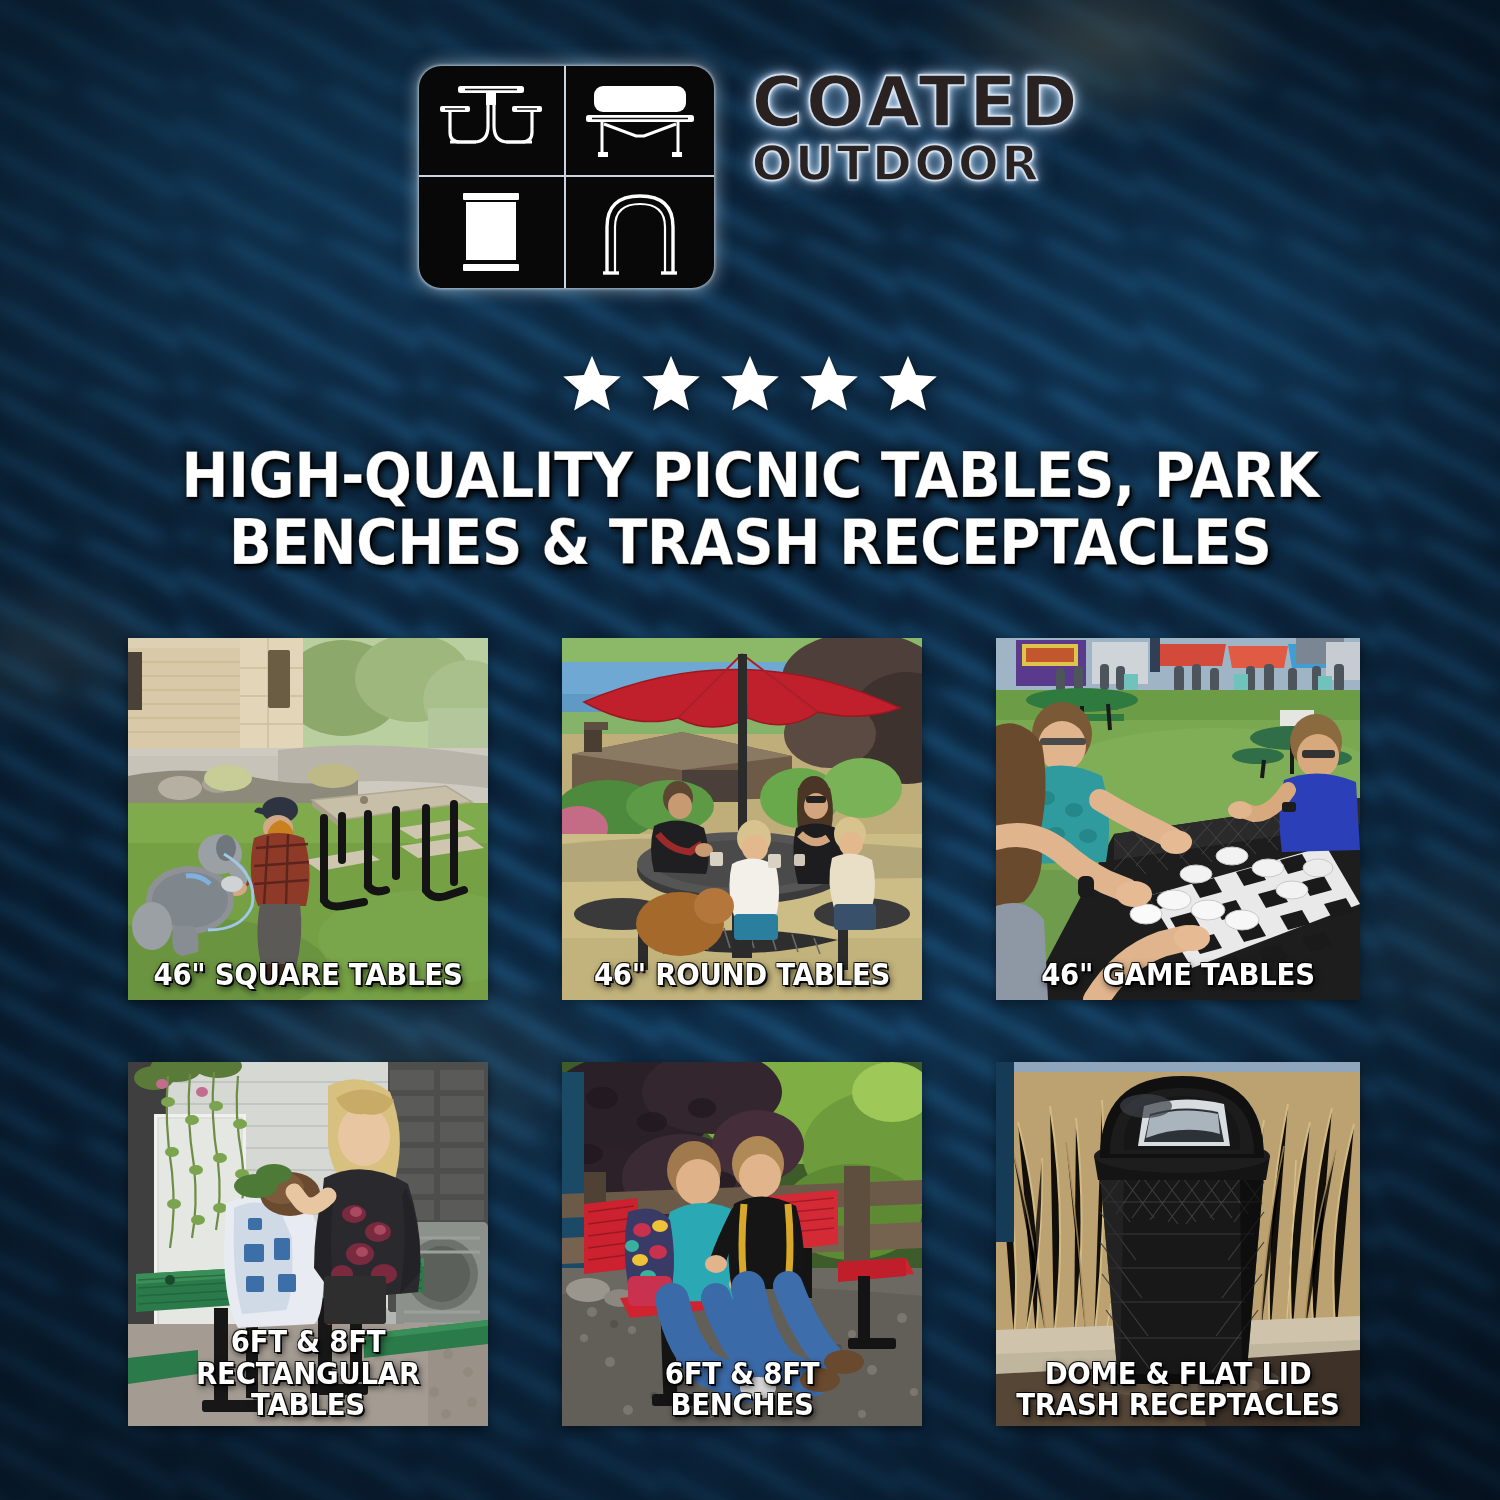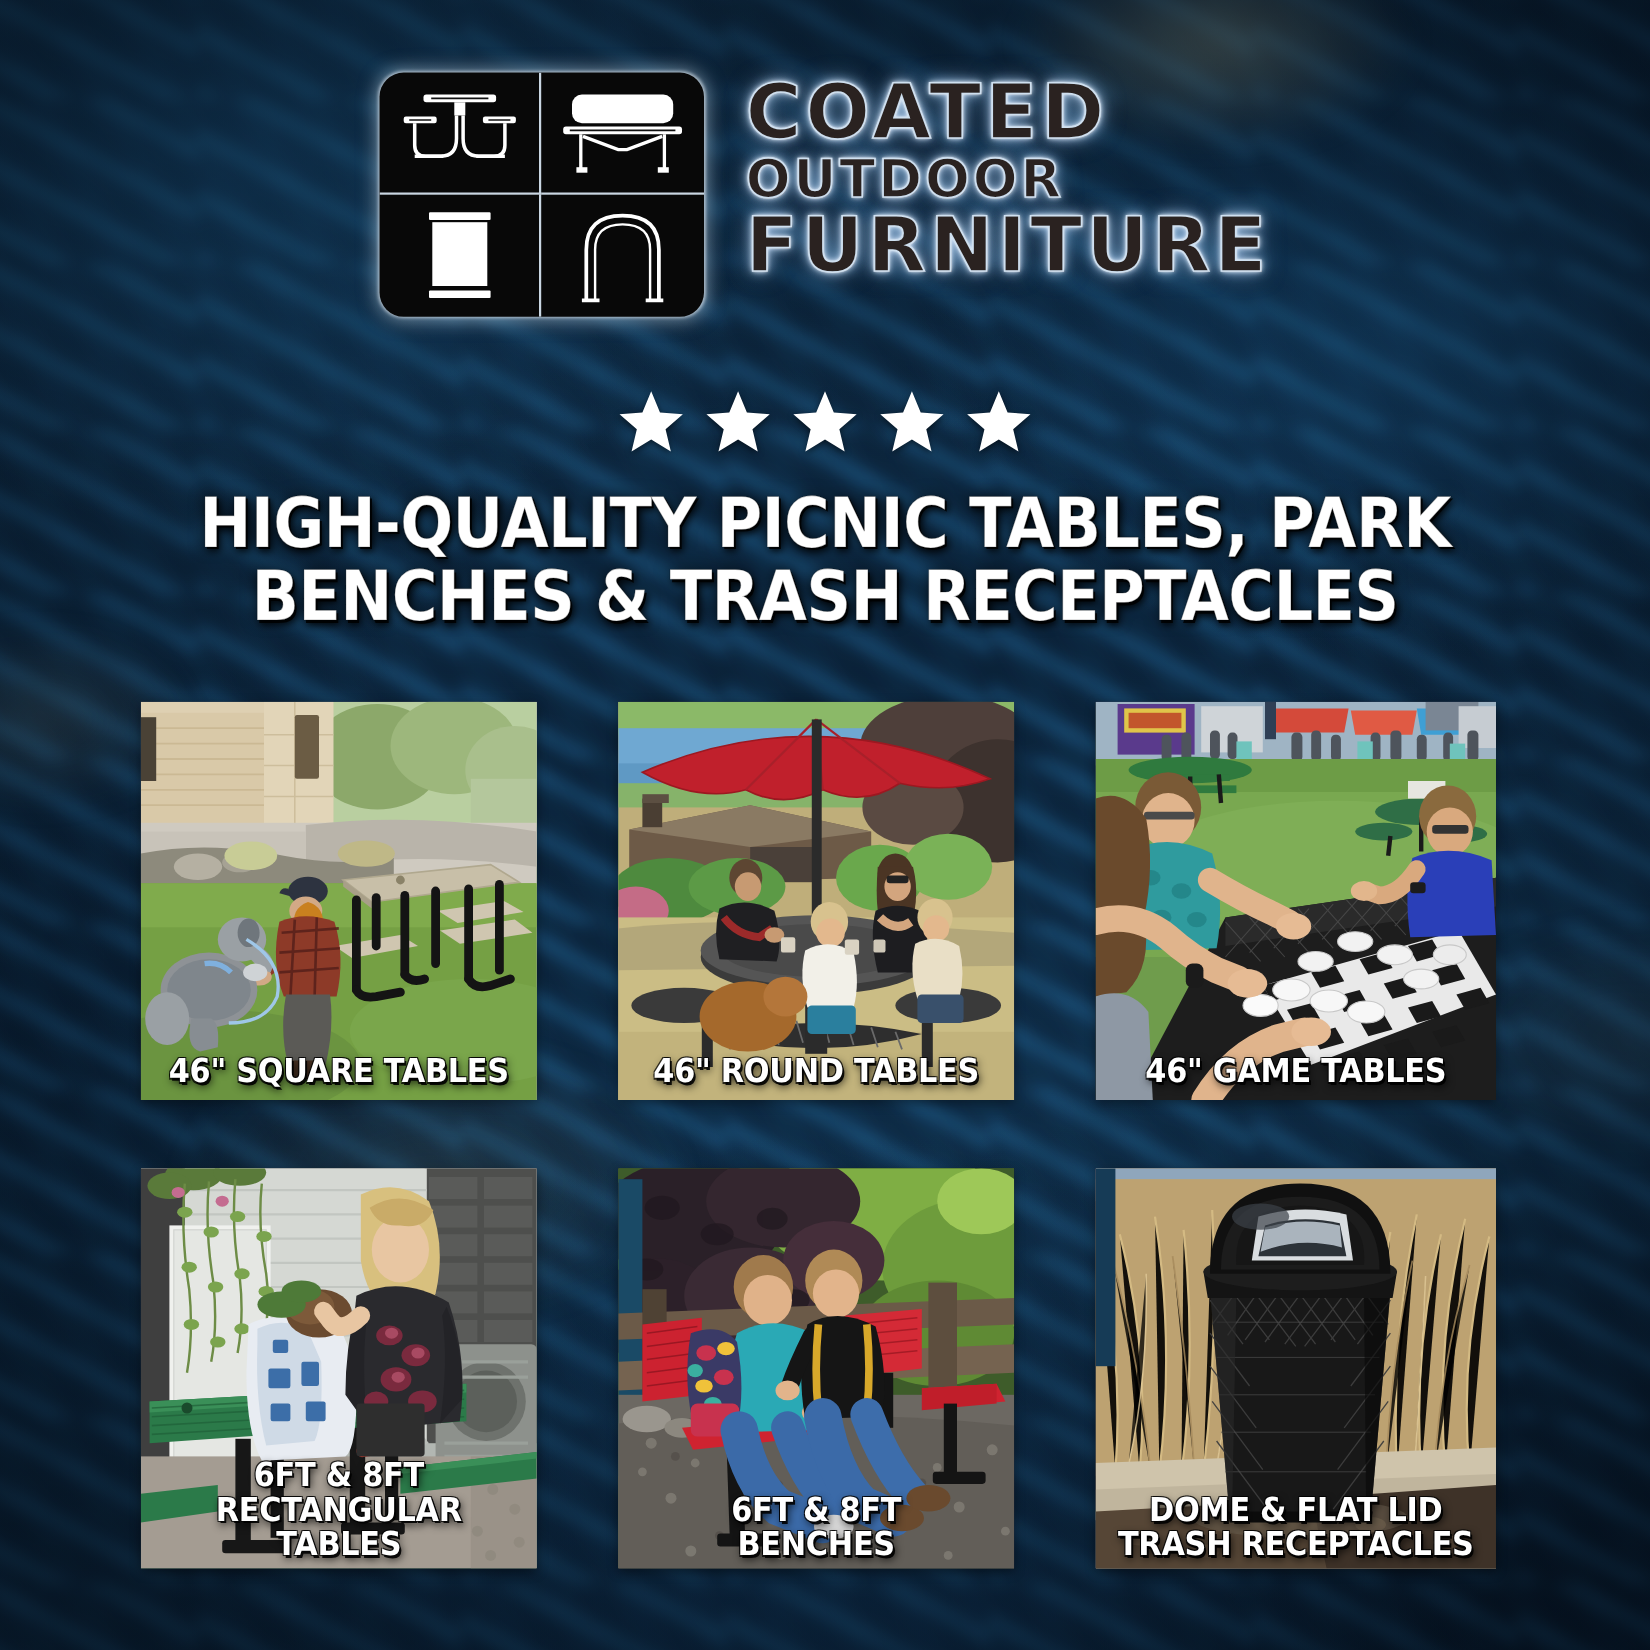--- a/index.html
+++ b/index.html
@@ -236,21 +236,20 @@
             <path d="M17 86 L17 40 Q17 17 42 17 Q67 17 67 40 L67 86" stroke-width="2.2"></path>
             <line x1="5" y1="86" x2="21" y2="86" stroke-width="3.4"></line>
             <line x1="63" y1="86" x2="79" y2="86" stroke-width="3.4"></line>
           </svg>
         </div>
       </div>
 
       <div class="brand-text">
         <div class="brand-line brand-1">COATED</div>
         <div class="brand-line brand-2">OUTDOOR</div>
-        <div class="brand-line brand-3">FURNITURE</div>
       </div>
     </div>
 
     <div class="stars">
       <span class="star">
           <svg viewBox="0 0 24 24" width="66" height="64">
             <polygon points="12,1.4 15.0,8.6 22.8,9.2 16.9,14.3 18.7,21.9 12,17.8 5.3,21.9 7.1,14.3 1.2,9.2 9.0,8.6" fill="#ffffff"></polygon>
           </svg>
         </span>
       <span class="star">

